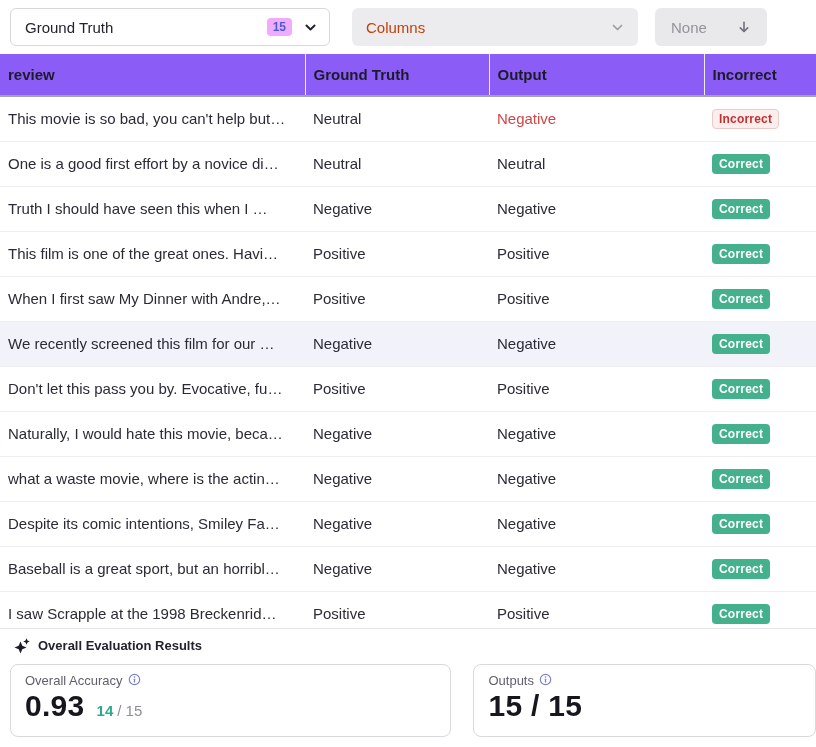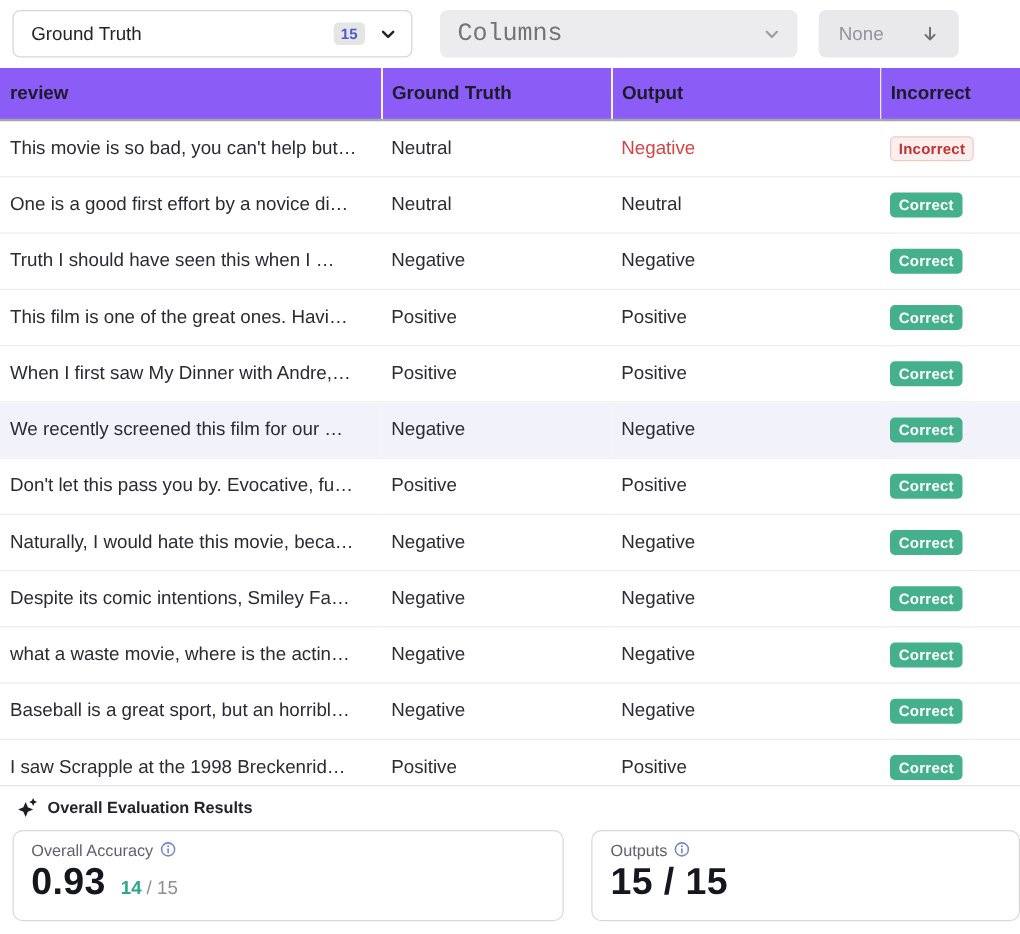--- a/index.html
+++ b/index.html
@@ -12,25 +12,25 @@
     overflow: hidden;
   }
 
   
   .toolbar { display: flex; align-items: center; height: 54px; padding: 8px 10px; }
   .select { height: 38px; border-radius: 6px; display: flex; align-items: center; cursor: pointer; }
   .gt-select { width: 320px; background: #fff; border: 1px solid #d7d7dd; padding: 0 12px 0 14px; }
   .gt-label { font-size: 15px; color: #23232e; flex: 1; }
   .count-badge {
     font-size: 12px; font-weight: 600; color: var(--accent-indigo, #4d5bd3);
-    background: #e5e5e5; border-radius: 4px; padding: 2px 6px; margin-right: 12px;
+    background: #f0abfc; border-radius: 4px; padding: 2px 6px; margin-right: 12px;
   }
   .chev { width: 13px; height: 13px; flex: 0 0 auto; }
   .columns-select { width: 286px; background: #ececef; margin-left: 22px; padding: 0 14px; justify-content: space-between; }
-  .columns-label { font-size: 20px; color: #737373; font-family: Liberation Mono, monospace; }
+  .columns-label { font-size: 15px; color: #c2410c; }
   .none-btn {
     width: 112px; height: 38px; background: #e9e9ec; border: none; border-radius: 6px;
     margin-left: 17px; display: flex; align-items: center; justify-content: space-between;
     padding: 0 16px; font-family: inherit; cursor: pointer;
   }
   .none-label { font-size: 15px; color: #93939d; }
   .down-arrow { width: 14px; height: 14px; }
 
   
   table { width: 816px; border-collapse: collapse; table-layout: fixed; }
@@ -165,27 +165,27 @@
         <td class="out">Positive</td>
         <td class="acc"><span class="badge correct">Correct</span></td>
       </tr>
       <tr class="row">
         <td class="review">Naturally, I would hate this movie, beca…</td>
         <td class="gt">Negative</td>
         <td class="out">Negative</td>
         <td class="acc"><span class="badge correct">Correct</span></td>
       </tr>
       <tr class="row">
+        <td class="review">what a waste movie, where is the actin…</td>
+        <td class="gt">Negative</td>
+        <td class="out">Negative</td>
+        <td class="acc"><span class="badge correct">Correct</span></td>
+      </tr>
+      <tr class="row">
         <td class="review">Despite its comic intentions, Smiley Fa…</td>
-        <td class="gt">Negative</td>
-        <td class="out">Negative</td>
-        <td class="acc"><span class="badge correct">Correct</span></td>
-      </tr>
-      <tr class="row">
-        <td class="review">what a waste movie, where is the actin…</td>
         <td class="gt">Negative</td>
         <td class="out">Negative</td>
         <td class="acc"><span class="badge correct">Correct</span></td>
       </tr>
       <tr class="row">
         <td class="review">Baseball is a great sport, but an horribl…</td>
         <td class="gt">Negative</td>
         <td class="out">Negative</td>
         <td class="acc"><span class="badge correct">Correct</span></td>
       </tr>

